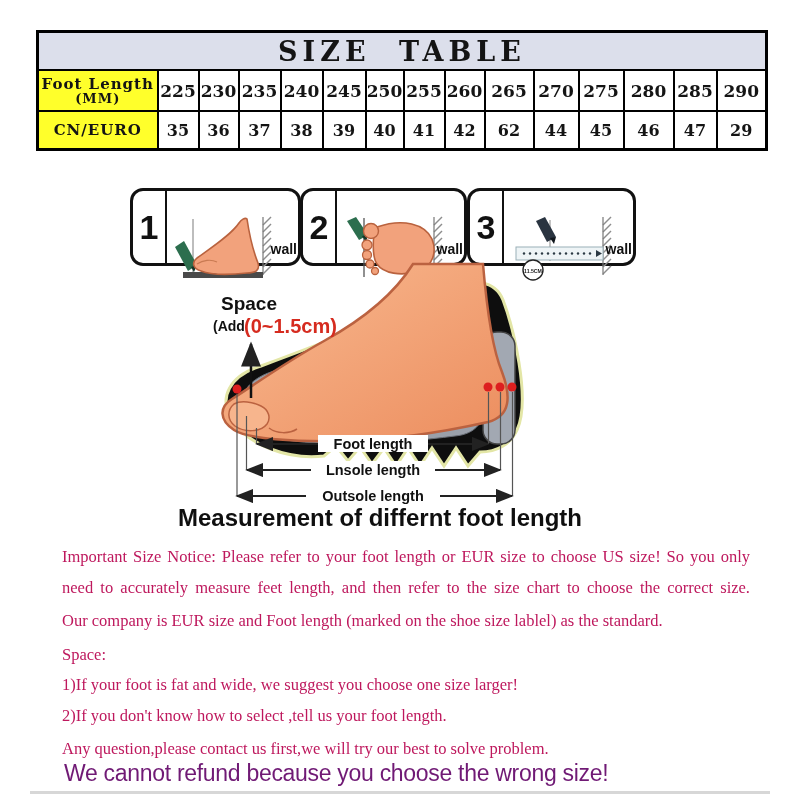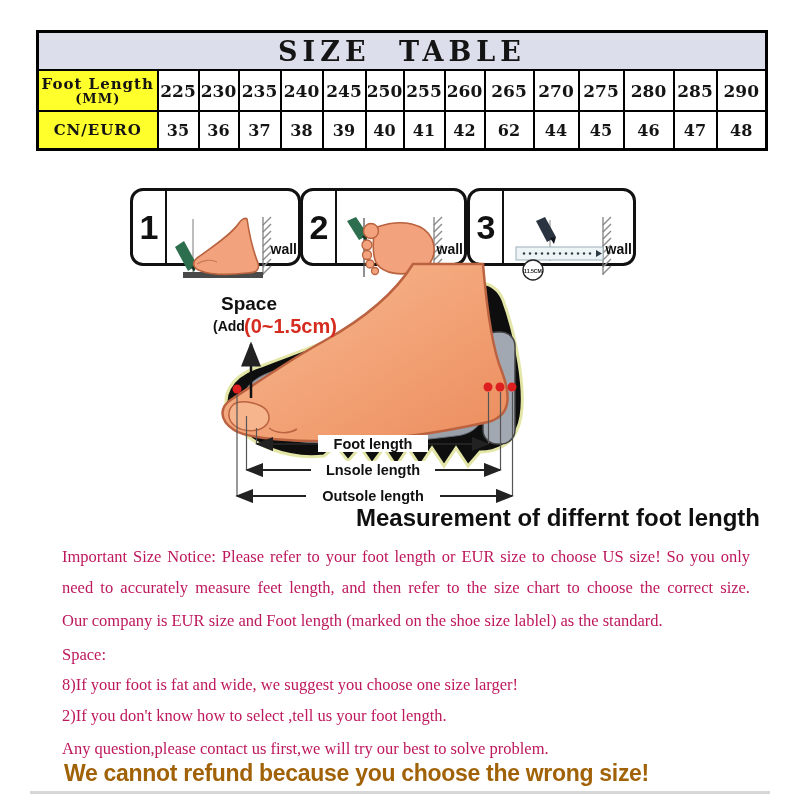--- a/index.html
+++ b/index.html
@@ -23,32 +23,32 @@
   
   .step-box{position:absolute;top:188px;height:72px;border:3px solid #111;
         border-radius:13px;background:#fff;display:flex;align-items:stretch;}
   .step-num{width:32px;display:flex;align-items:center;justify-content:center;
         font-weight:bold;font-size:34px;color:#111;border-right:2px solid #111;}
   .step-art{position:relative;flex:1;margin-top:24px;}
   .wall-label{position:absolute;right:1px;top:26px;font-weight:bold;font-size:14px;color:#111;}
 
   
   .foot-diagram{position:absolute;left:185px;top:258px;}
-  .caption{position:absolute;left:0;top:504px;width:760px;text-align:right;
+  .caption{position:absolute;left:0;top:504px;width:760px;text-align:center;
         font-weight:bold;font-size:24px;color:#0f0f0f;}
 
   
   .notice{position:absolute;left:62px;top:542px;width:688px;
         font-family:"Liberation Serif",serif;font-size:16.5px;color:#be185d;}
   .notice .ln{height:30.5px;line-height:30.5px;white-space:nowrap;}
   .notice .ln.just{text-align:justify;text-align-last:justify;white-space:normal;
         height:30.5px;overflow:hidden;}
   .notice .gap{height:3px;}
-  .refund-line{position:absolute;left:64px;top:760px;font-weight:bold;font-size:23px;
-        letter-spacing:-0.3px;color:#a16207;}
+  .refund-line{position:absolute;left:64px;top:760px;font-weight:normal;font-size:23px;
+        letter-spacing:-0.3px;color:#701a75;}
   .bottom-rule{position:absolute;left:30px;top:791px;width:740px;height:3px;
         background:#c2c2c2;opacity:.65;}
 
   svg text{font-family:"Liberation Sans",sans-serif;}
 </style>
 </head>
 <body>
 
 <div class="page">
 
@@ -102,21 +102,21 @@
       <td>38</td>
       <td>39</td>
       <td>40</td>
       <td>41</td>
       <td>42</td>
       <td>62</td>
       <td>44</td>
       <td>45</td>
       <td>46</td>
       <td>47</td>
-      <td>48</td>
+      <td>29</td>
     </tr>
   </tbody>
     </table>
 
   <div class="step-box" style="left:130px;width:165px;">
     <div class="step-num">1</div>
     <div class="step-art">
       <svg width="125" height="66" viewBox="0 0 125 66">
         <line x1="26" y1="4" x2="26" y2="58" stroke="#9a9a9a" stroke-width="1.3"></line>
 
@@ -286,21 +286,21 @@
 
   <div class="caption">Measurement of differnt foot length</div>
 
   <div class="notice">
     <div class="ln just">Important Size Notice: Please refer to your foot length or EUR size to choose US size! So you only</div>
     <div class="ln just">need to accurately measure feet length, and then refer to the size chart to choose the correct size.</div>
     <div class="gap"></div>
     <div class="ln">Our company is EUR size and Foot length (marked on the shoe size lablel) as the standard.</div>
     <div class="gap"></div>
     <div class="ln">Space:</div>
-    <div class="ln">8)If your foot is fat and wide, we suggest you choose one size larger!</div>
+    <div class="ln">1)If your foot is fat and wide, we suggest you choose one size larger!</div>
     <div class="ln">2)If you don't know how to select ,tell us your foot length.</div>
     <div class="gap"></div>
     <div class="ln">Any question,please contact us first,we will try our best to solve problem.</div>
   </div>
 
   <div class="refund-line">We cannot refund because you choose the wrong size!</div>
   <div class="bottom-rule"></div>
 
 </div>
 

